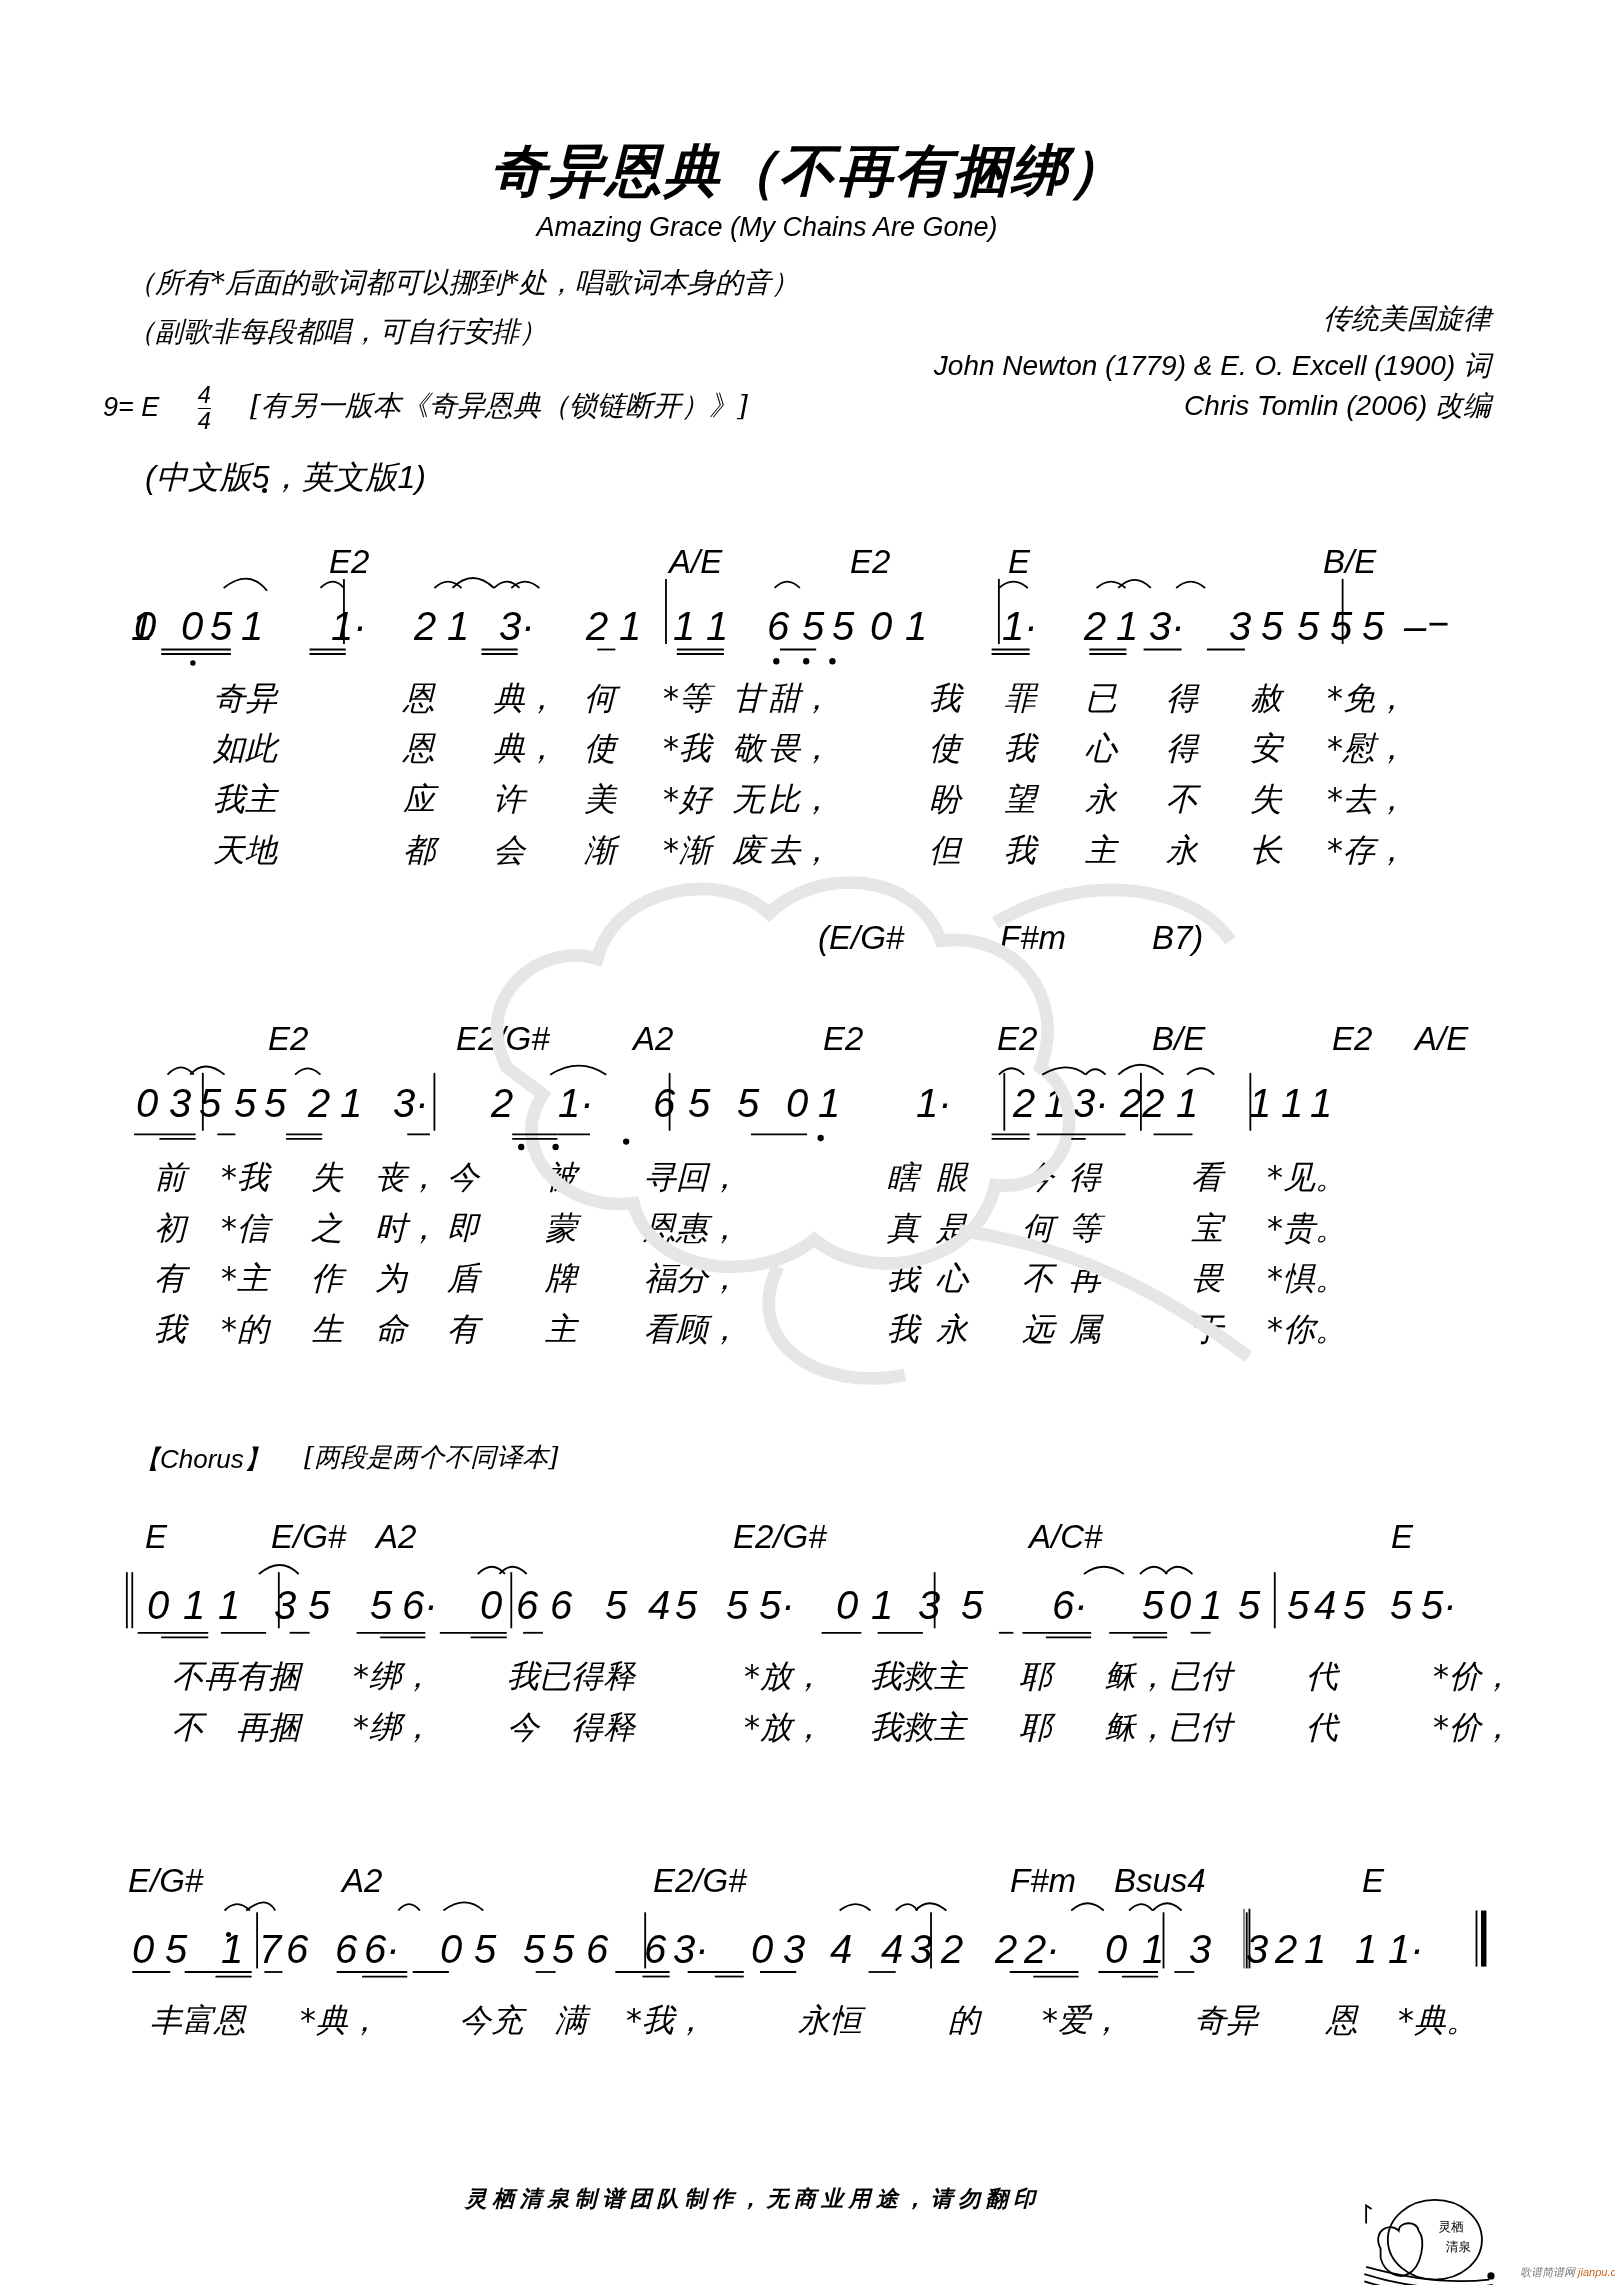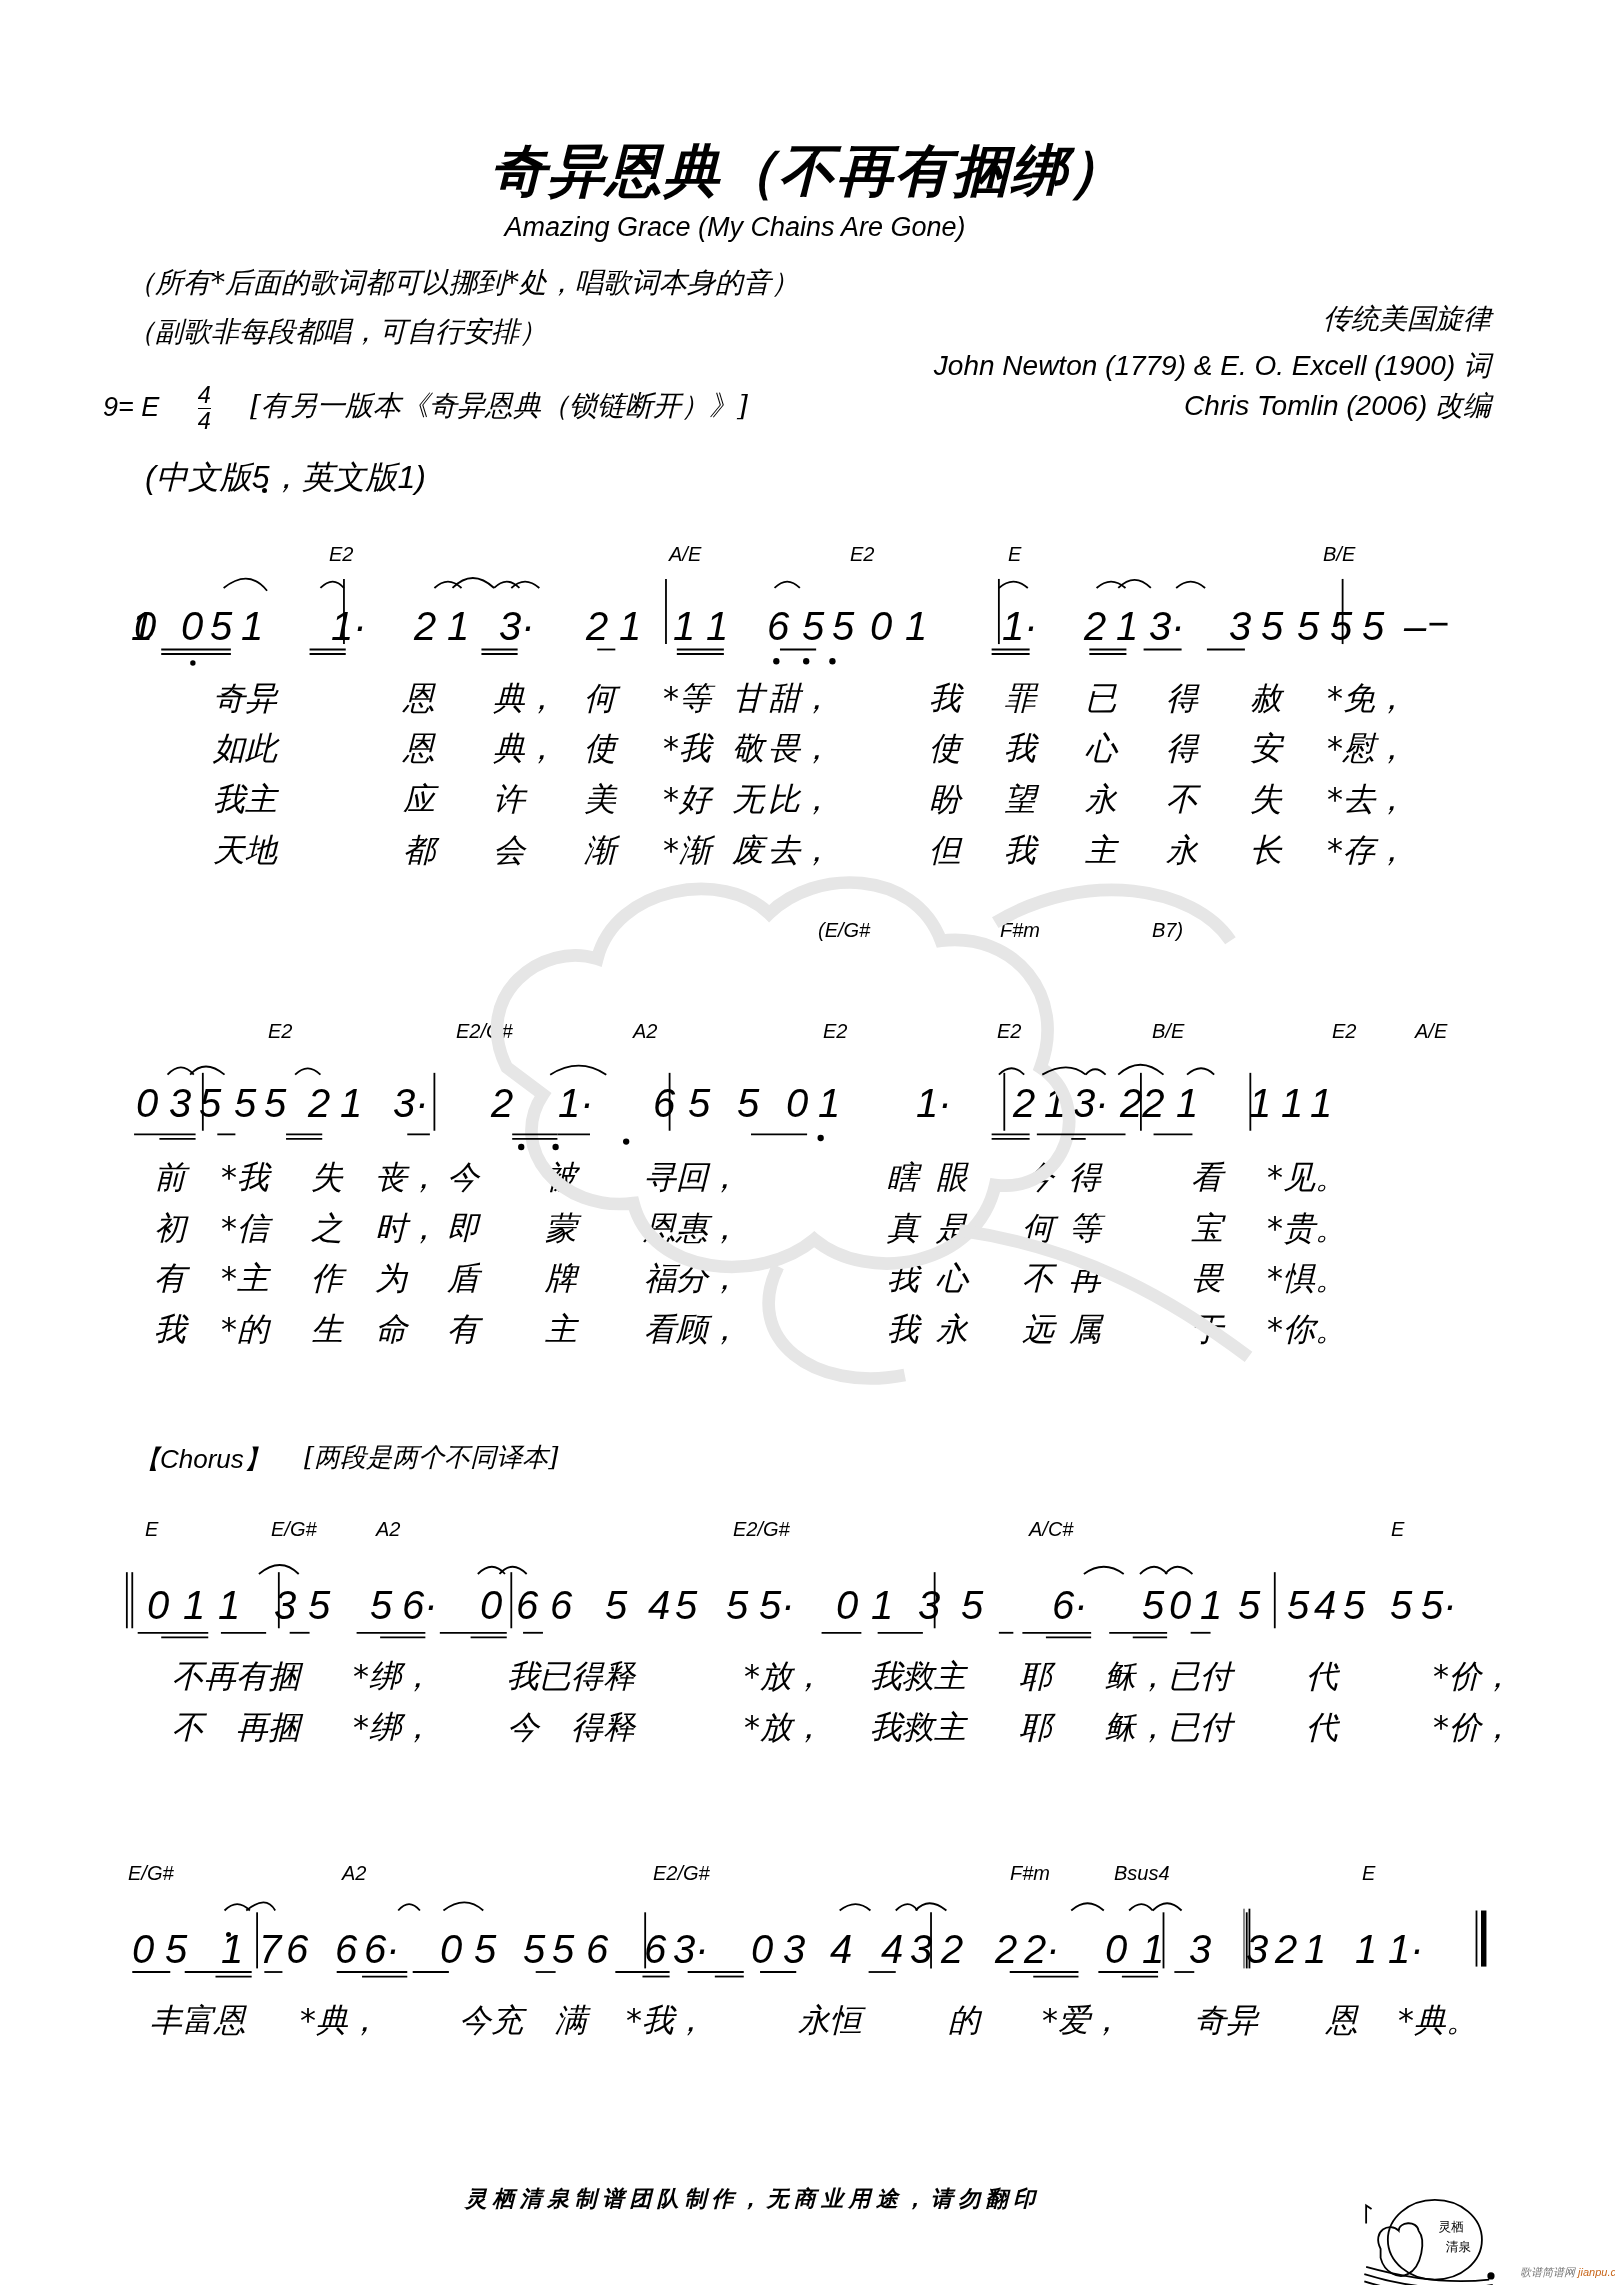--- a/index.html
+++ b/index.html
@@ -1,27 +1,27 @@
 <!DOCTYPE html>
 <html style="font-size:14.5px"><head>
 <meta charset="utf-8">
 <style>
   html, body { margin:0; padding:0; background:#ffffff; }
   body { width:1616px; height:2285px; position:relative; overflow:hidden;
          font-family:"Liberation Sans","DejaVu Sans",sans-serif; color:#000; }
   .abs { position:absolute; white-space:nowrap;font-style:italic; }
   .title { font-family:"DejaVu Sans",sans-serif; font-weight:bold; font-size:56px; left:0; width:1616px; text-align:center; top:134px; letter-spacing:1.8px; }
-  .subtitle { font-size:27px; left:0; width:1470px; text-align:center; top:212px; }
+  .subtitle { font-size:27px; left:0; width:1470px; text-align:center; top:212px;padding-left:32px; }
   .note-cn { font-family:"DejaVu Serif",serif; font-size:28px; }
   .credit { font-size:28px; right:125px; text-align:right; }
   .keysig { font-size:27px; }
   .frac { display:inline-block; text-align:center; font-size:23.5px; line-height:23.5px; vertical-align:middle; }
   .frac span { display:block; }
   .frac .bar { border-top:1.8px solid #000; height:0; margin:0.9px 0; }
-  .chord { font-size:20px; }
+  .chord { font-size:33px; }
   .notes { font-family:"Liberation Sans Narrow","Liberation Sans",sans-serif; font-size:40px; letter-spacing:0px; }
   .lyric { font-family:"DejaVu Sans",sans-serif; font-size:32px; }
   .footer-txt { font-family:"DejaVu Serif",serif; font-style:italic; font-weight:bold; font-size:22px; letter-spacing:5.4px; }
   .wm-site { font-size:11px; color:#777; }
   .wm-site b { color:#c8661a; font-weight:normal; }
   svg.layer { position:absolute; left:0; top:0; pointer-events:none; }
 </style>
 </head>
 <body>
 

